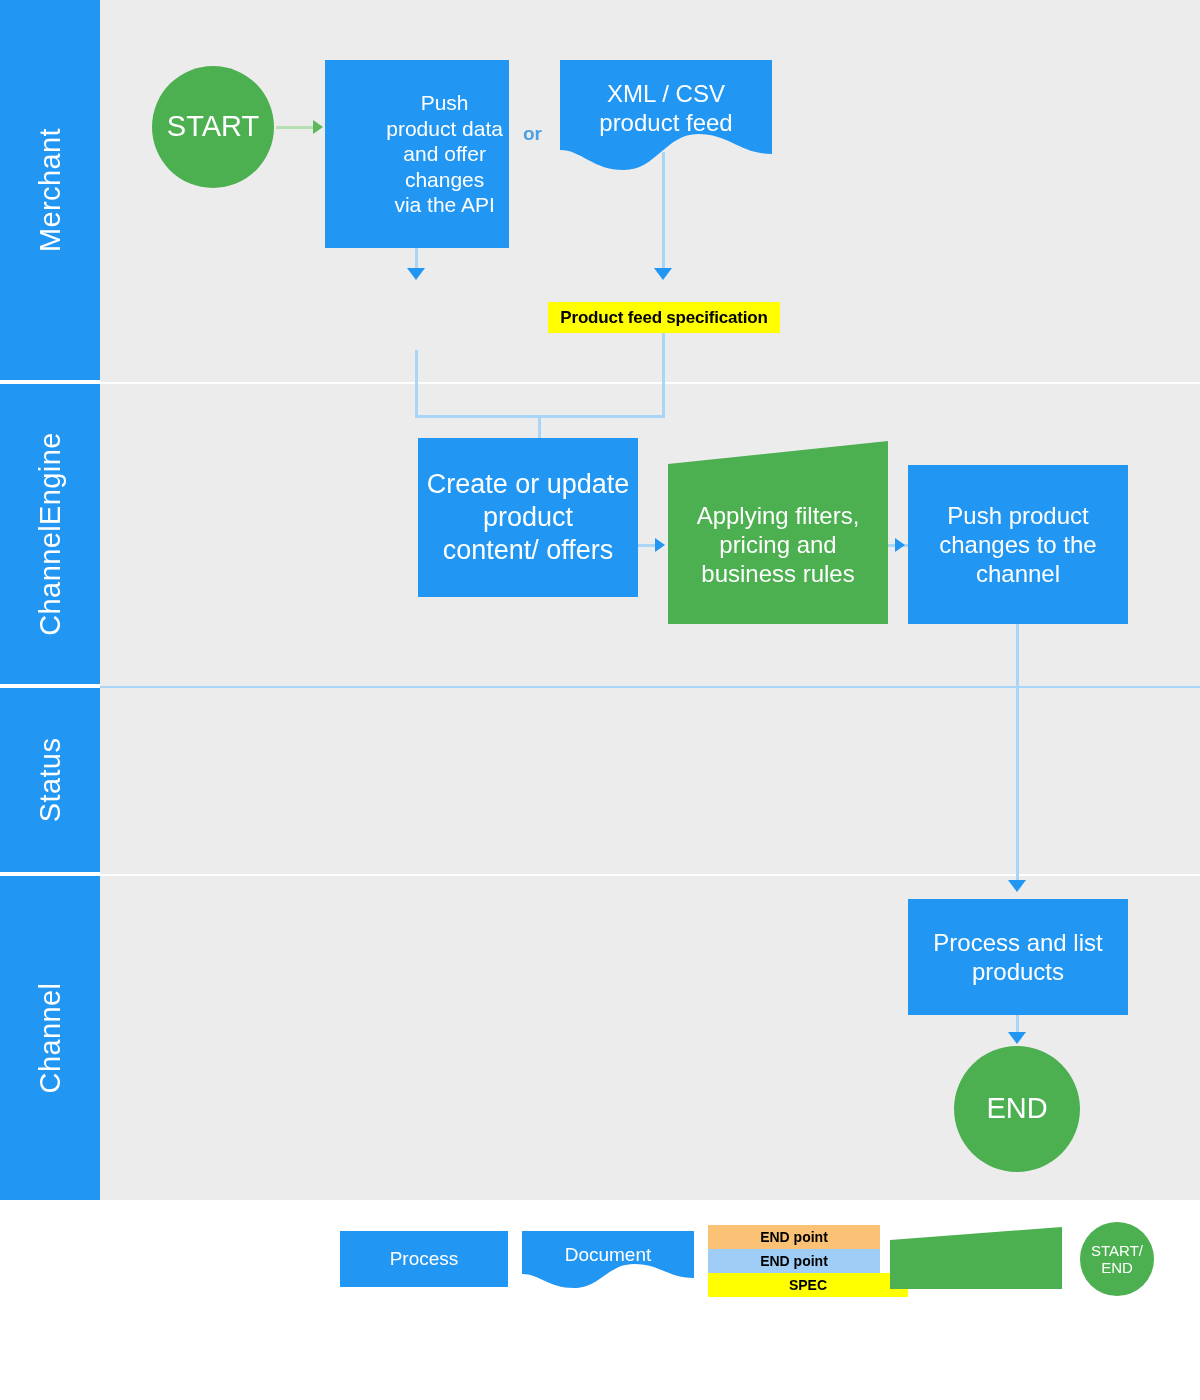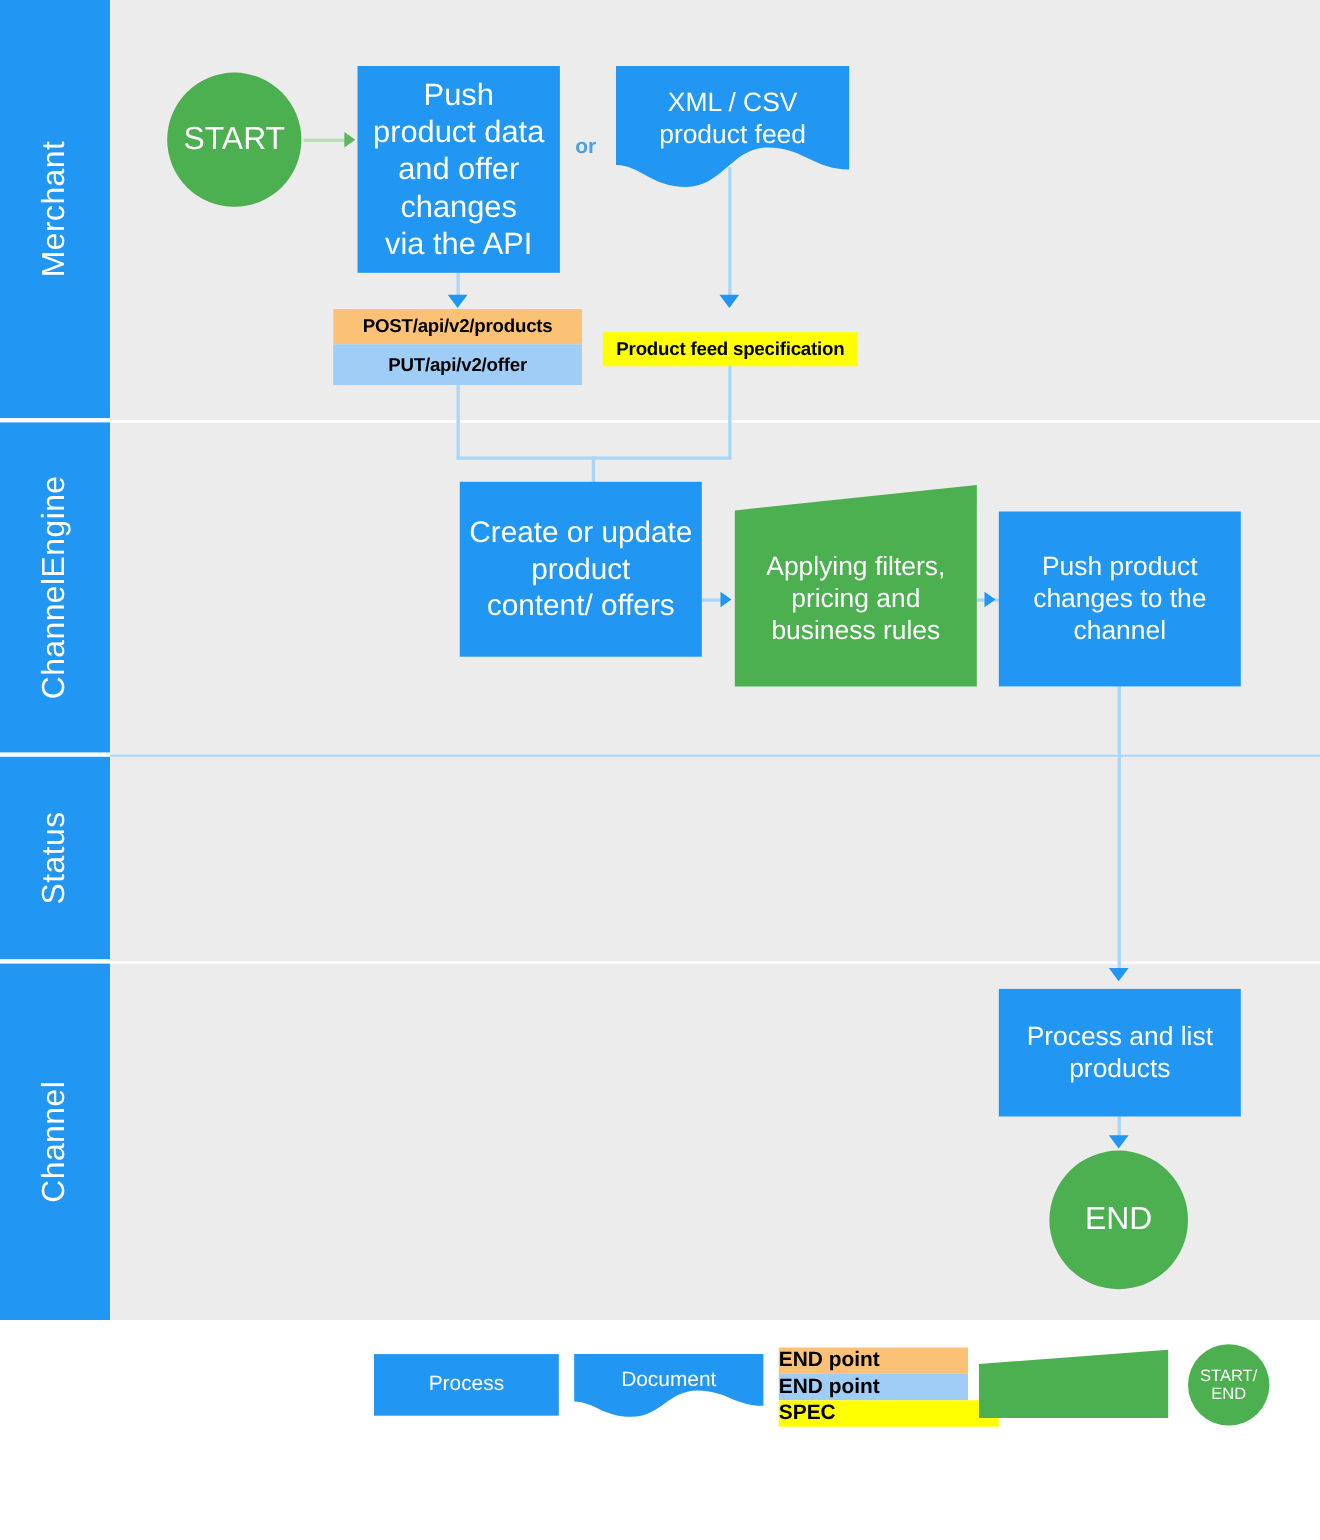--- a/index.html
+++ b/index.html
@@ -126,23 +126,24 @@
     align-items: center;
     justify-content: center;
     color: #ffffff;
     font-size: 19px;
   }
   .lg-ep {
     position: absolute;
     box-sizing: border-box;
     display: flex;
     align-items: center;
+    justify-content: center;
     color: #000000;
     font-weight: bold;
-    font-size: 19px;
+    font-size: 14px;
   }
   .lg-circle {
     position: absolute;
     border-radius: 50%;
     background: #4caf50;
     display: flex;
     align-items: center;
     justify-content: center;
     text-align: center;
     color: #ffffff;
@@ -202,41 +203,35 @@
   <div class="conn-v" style="left:1016px; top:624px; height:260px;"></div>
   <div class="arrow-d" style="left:1008px; top:880px;"></div>
 
   <div class="conn-v" style="left:1016px; top:1014px; height:22px;"></div>
   <div class="arrow-d" style="left:1008px; top:1032px;"></div>
 
   <div class="node term" style="left:152px; top:66px; width:122px; height:122px; font-size:29px;">
     <span>START</span>
   </div>
 
-  <div class="node proc" style="left:325px; top:60px; width:184px; height:188px; font-size:28px; padding:0 6px;">
+  <div class="node proc" style="left:325px; top:60px; width:184px; height:188px; font-size:21px; padding:0 6px;justify-content:flex-end;">
     <span class="ml">Push<br>product data<br>and offer<br>changes<br>via the API</span>
   </div>
 
   <div class="or-label" style="left:523px; top:123px;">
     <span>or</span>
   </div>
 
   <svg class="shape" style="left:560px; top:60px;" width="212" height="120" viewBox="0 0 212 120">
     <path d="M0,0 L212,0 L212,94 C180,94 170,74 138,74 C106,74 96,110 64,110 C32,110 22,90 0,90 Z" fill="#2196f3"></path>
   </svg>
   <div class="node" style="left:560px; top:60px; width:212px; height:96px; font-size:24px;">
     <span class="ml">XML / CSV<br>product feed</span>
   </div>
 
-  <div class="endpoint ep-orange" style="left:303px; top:281px; width:226px; height:32px;">
-    <span>POST/api/v2/products</span>
-  </div>
-  <div class="endpoint ep-blue" style="left:303px; top:313px; width:226px; height:37px;">
-    <span>PUT/api/v2/offer</span>
-  </div>
   <div class="endpoint ep-yellow" style="left:548px; top:281px; width:232px; height:31px;margin-top:21px;">
     <span>Product feed specification</span>
   </div>
 
   <div class="node proc" style="left:418px; top:438px; width:220px; height:159px; font-size:27px; padding:0 2px;">
     <span class="ml">Create or update<br>product<br>content/ offers</span>
   </div>
 
   <svg class="shape" style="left:668px; top:441px;" width="220" height="183" viewBox="0 0 220 183">
     <path d="M0,23 L220,0 L220,183 L0,183 Z" fill="#4caf50"></path>

